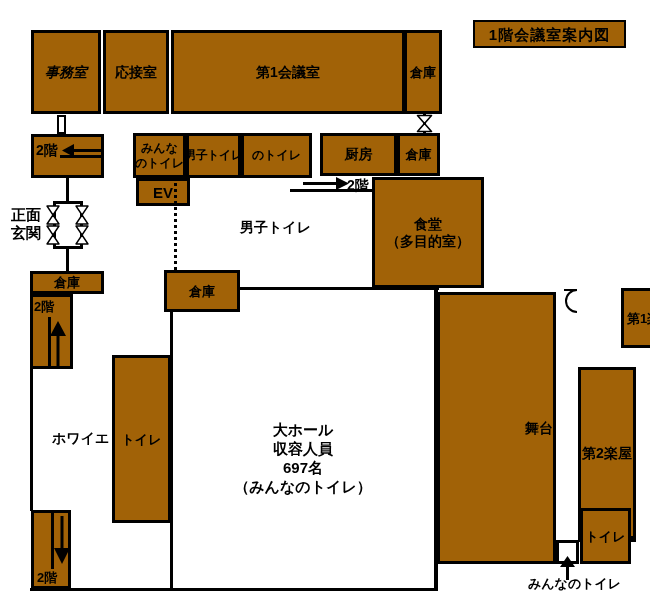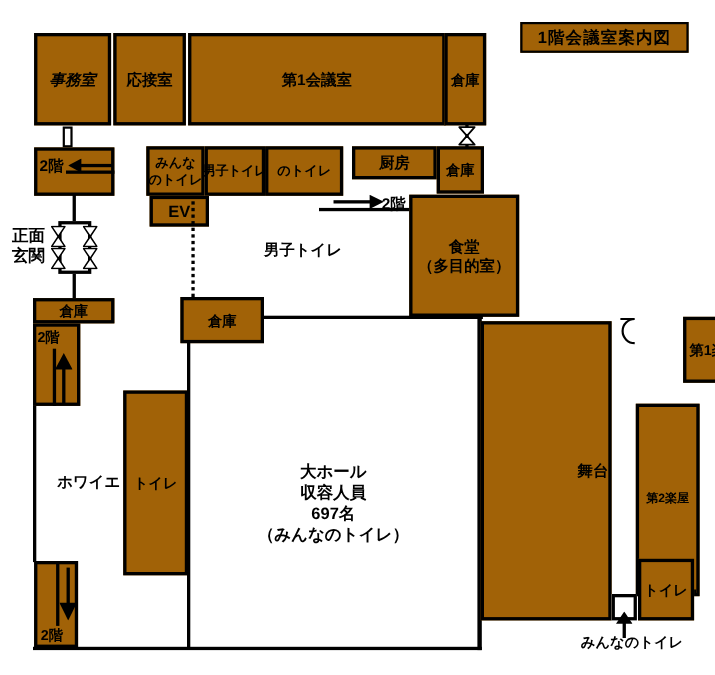--- a/index.html
+++ b/index.html
@@ -32,30 +32,30 @@
   #stairsNWdiv   { left:60px;  top:155px; width:44px; height:3px; }
   #arrowNW       { left:62px;  top:144px; }
   #doorRect      { left:57px;  top:115px; width:9px; height:19px; background:#fff; border:2px solid #000; }
   #minnaNW   { left:133px; top:133px; width:53px; height:45px; font-size:12px; line-height:15px; }
   #mensT     { left:186px; top:133px; width:55px; height:45px; font-size:12px; letter-spacing:-0.5px; }
   #womensT   { left:241px; top:133px; width:71px; height:45px; font-size:12px; }
   #ev        { left:136px; top:178px; width:54px; height:28px; font-size:15px; }
   #dotToilet { left:174px; top:178px; height:92px; }
 
   
-  #kitchen    { left:320px; top:133px; width:77px; height:30px; }
+  #kitchen    { left:320px; top:133px; width:77px; height:43px; }
   #storageKit { left:397px; top:133px; width:43px; height:43px; font-size:13px; }
   #doorConnTR { left:423px; top:113px; width:3px;  height:21px; }
   #bowtieTR   { left:416px; top:114px; }
   #arrowNE    { left:303px; top:177px; }
   #stairsNElbl{ left:347px; top:177px; }
   #stairsNEline{ left:290px; top:189px; width:82px; height:3px; }
 
   
-  #dining     { left:372px; top:177px; width:100px; height:111px; }
+  #dining     { left:372px; top:177px; width:112px; height:111px; }
   #exhibition { left:240px; top:219px; }
 
   
   #entConnT  { left:66px; top:177px; width:3px; height:25px; }
   #entConnB  { left:66px; top:248px; width:3px; height:24px; }
   #entranceBox { left:53px; top:201px; width:30px; height:48px; background:#fff; border:3px solid #000; position:absolute; }
   #entranceLbl { left:11px; top:206px; font-size:15px; line-height:18px; }
   #bowtieE1 { left:46px; top:205px; } #bowtieE2 { left:46px; top:225px; }
   #bowtieE3 { left:75px; top:205px; } #bowtieE4 { left:75px; top:225px; }
 
@@ -77,21 +77,21 @@
   #storageHall { left:164px; top:270px; width:76px; height:42px; font-size:13px; }
   #wallHallLeft   { left:170px; top:311px; width:3px; height:278px; }
   #wallHallTop    { left:239px; top:287px; width:200px; height:3px; }
   #wallHallRight  { left:434px; top:287px; width:4px; height:304px; }
   #wallHallBottom { left:30px;  top:588px; width:408px; height:3px; }
   #hallLbl { left:173px; top:420px; width:260px; text-align:center; font-size:15px; line-height:19px; }
 
   
   #stage     { left:437px; top:292px; width:119px; height:272px;justify-content:flex-end; }
   #dressing1 { left:578px; top:288px; width:58px; height:60px; font-size:13px;margin-left:43px; }
-  #dressing23{ left:578px; top:367px; width:58px; height:175px; flex-direction:column; font-size:11px; padding:0; }
+  #dressing23{ left:578px; top:367px; width:58px; height:175px; flex-direction:column; font-size:14px; padding:0; }
   #dressing23 .half { flex:1; display:flex; align-items:center; justify-content:center; width:100%; }
   #dressing23 .dotdiv { width:100%; border-top:3px dotted #000; }
   #toiletSE  { left:580px; top:508px; width:51px; height:56px; font-size:13px; }
   #doorArc   { left:561px; top:287px; }
   #minnaBox  { left:556px; top:540px; width:23px; height:24px; background:#fff; border:3px solid #000; position:absolute; }
   #arrowMinna{ left:560px; top:556px; }
   #minnaSLbl { left:528px; top:575px; font-size:13px; }
 </style>
 </head>
 <body>

